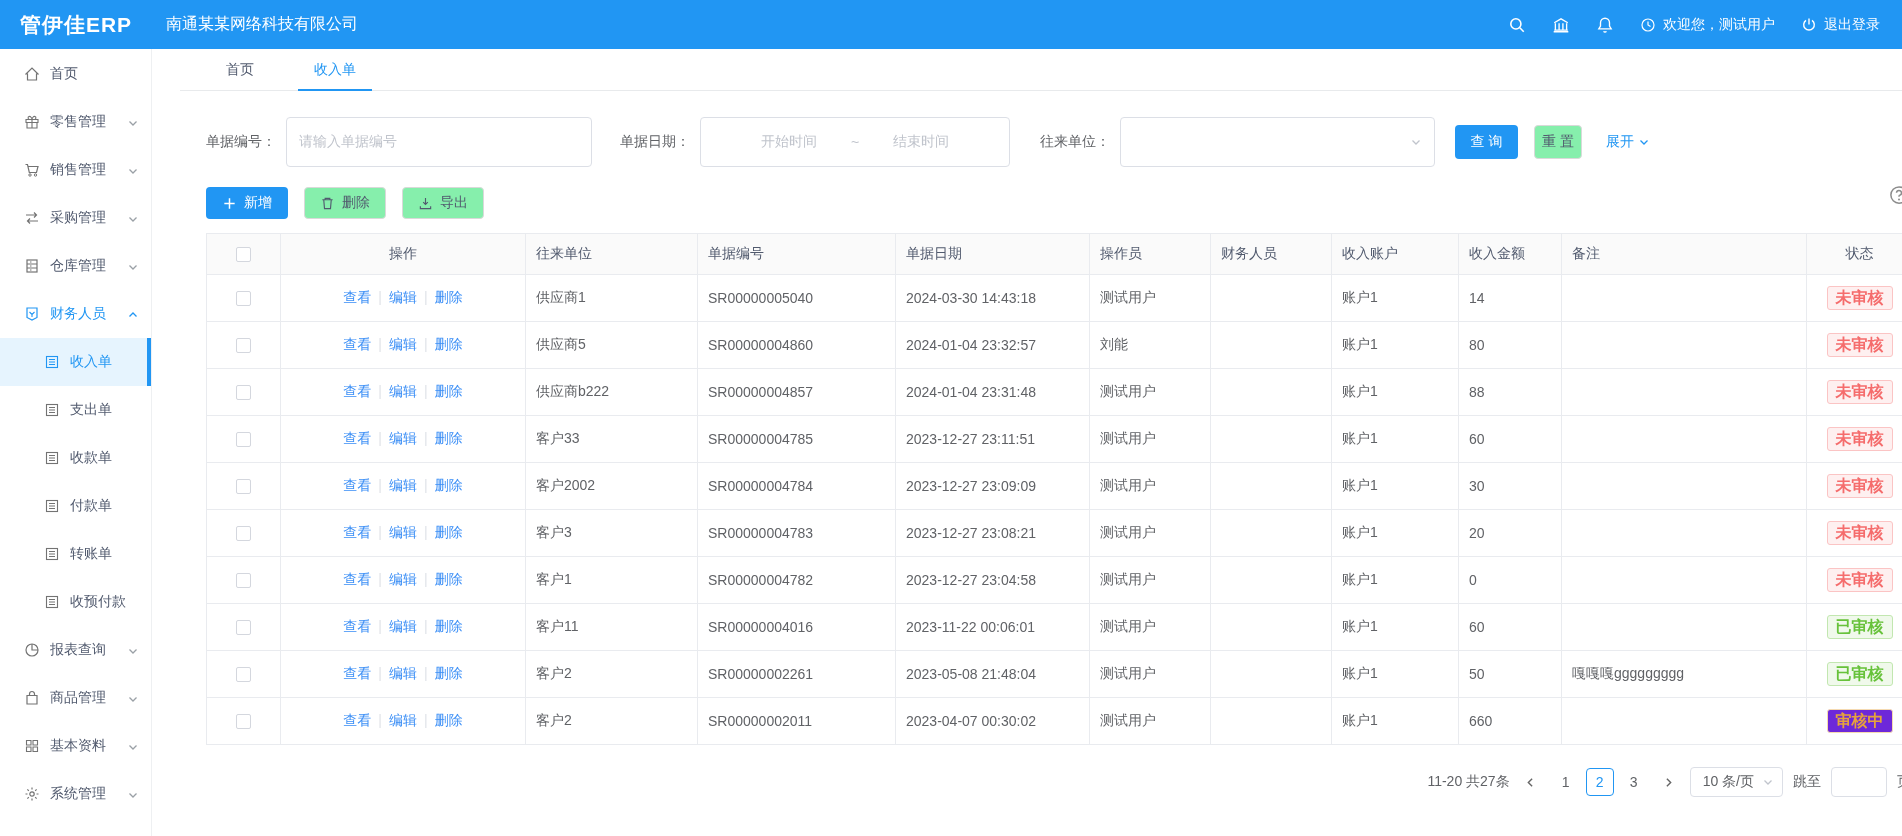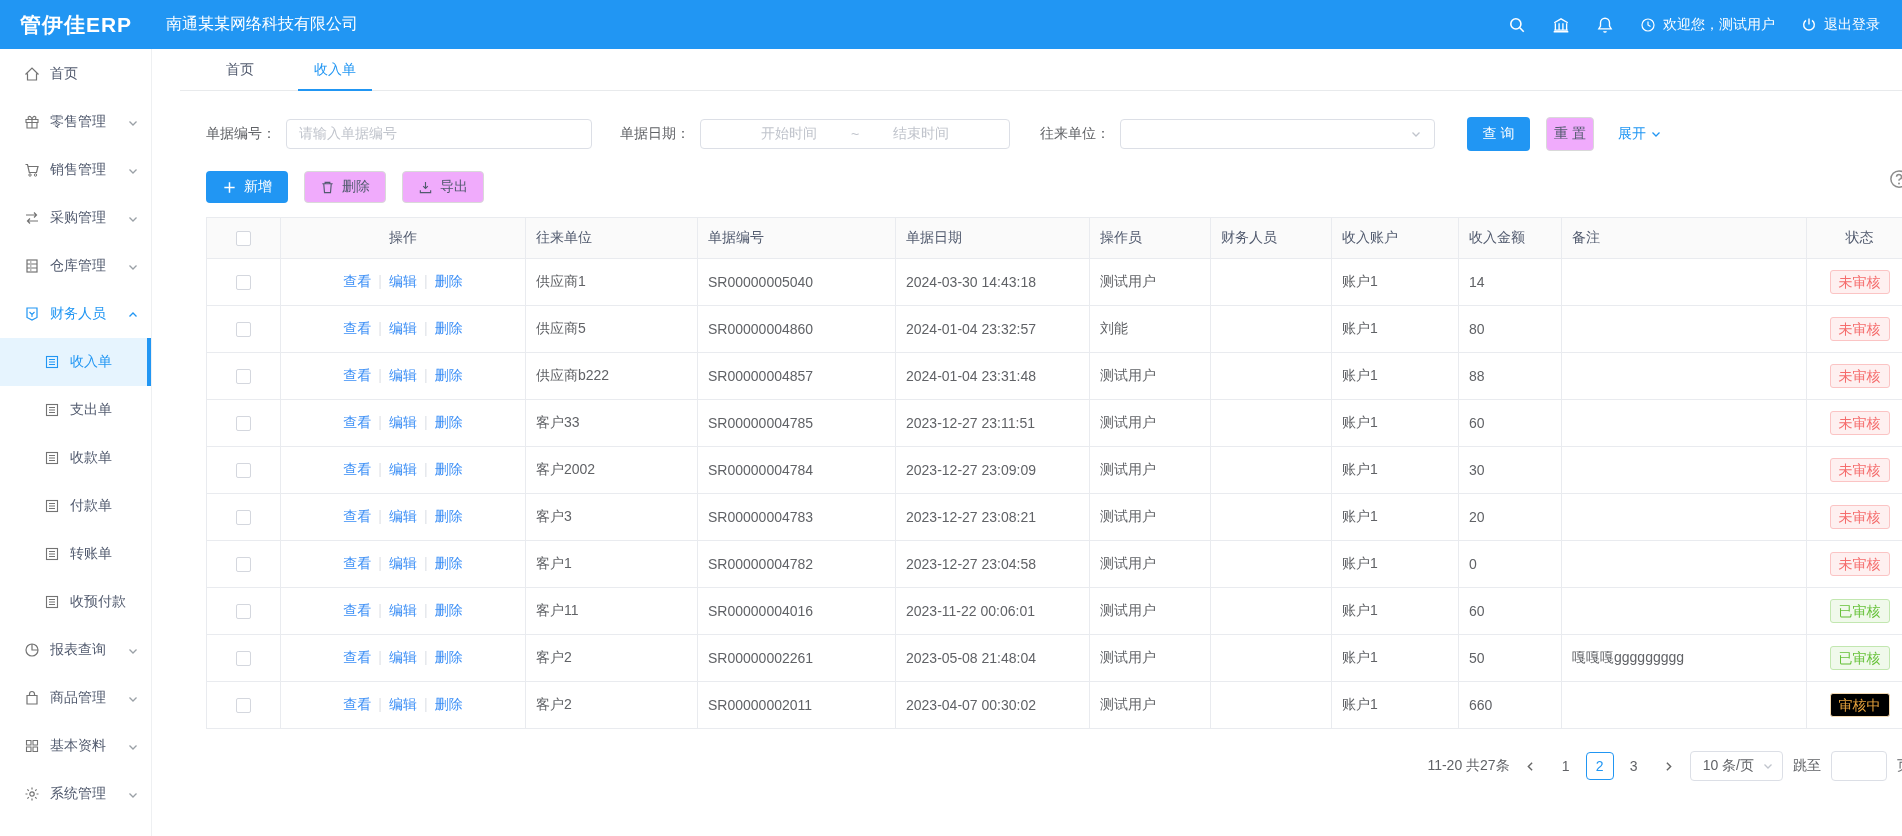--- a/index.html
+++ b/index.html
@@ -39,34 +39,34 @@
   
   .tabbar { height:42px; border-bottom:1px solid var(--border); display:flex; align-items:stretch; padding-left:30px; }
   .tab { padding:0 16px; display:flex; align-items:center; font-size:14px; color:#515a6e;
     cursor:pointer; position:relative; margin-right:28px; }
   .tab.active { color:var(--accent); }
   .tab.active::after { content:""; position:absolute; left:0; right:0; bottom:-1px; height:2px; background:var(--accent); }
 
   
   .filters { display:flex; align-items:center; padding:26px 18px 0 26px; font-size:14px; color:var(--txt); }
   .f-label { flex:none; }
-  .f-input { height:30px; border:1px solid #dcdfe6; border-radius:4px; display:flex; align-items:center;
+  .f-input { height:50px; border:1px solid #dcdfe6; border-radius:4px; display:flex; align-items:center;
     padding:0 12px; color:#c0c4cc; background:#fff; }
   .bill-input { width:306px; margin-left:10px; }
   .date-label { margin-left:28px; }
   .date-box { width:310px; margin-left:10px; justify-content:center; gap:34px; }
   .partner-label { margin-left:30px; }
   .partner-select { width:315px; margin-left:10px; justify-content:flex-end; color:#c0c4cc; }
   .partner-select .chev { width:12px; height:12px; color:#c0c4cc; }
   .chev svg { width:12px; height:12px; display:block; }
   .btn { height:34px; border-radius:4px; font-size:14px; display:inline-flex; align-items:center;
     justify-content:center; cursor:pointer; border:1px solid transparent; }
   .btn-primary { background:var(--accent); color:#fff; }
-  .btn-plain { background:#f0abfc; border-color:#d9d9d9; color:#515a6e; }
-  .search-btn { width:63px; margin-left:32px; }
+  .btn-plain { background:#86efac; border-color:#d9d9d9; color:#515a6e; }
+  .search-btn { width:63px; margin-left:20px; }
   .reset-btn { width:48px; margin-left:16px; }
   .expand-link { color:var(--accent); margin-left:24px; display:flex; align-items:center; gap:4px; cursor:pointer; }
   .expand-link .chev { color:var(--accent); }
 
   
   .toolbar { display:flex; align-items:center; padding:20px 18px 14px 26px; position:relative; }
   .tbtn { height:32px; padding:0 15px; gap:7px; font-size:14px; }
   .tbtn + .tbtn { margin-left:16px; }
   .tbtn .ic { width:15px; height:15px; display:inline-flex; }
   .tbtn .ic svg { width:15px; height:15px; }
@@ -78,24 +78,24 @@
   table { border-collapse:collapse; table-layout:fixed; width:1706px; font-size:14px; color:var(--txt); }
   th, td { border:1px solid #e9ebef; padding:0 10px; height:47px; text-align:left;
     overflow:hidden; white-space:nowrap; text-overflow:ellipsis; }
   th { height:41px; background:#fafafa; font-weight:500; color:#515a6e; }
   th.c-check, td.c-check, th.c-op, td.c-op, th.c-status, td.c-status { text-align:center; }
   th.c-op { text-align:center; }
   .checkbox { width:15px; height:15px; border:1px solid #d4d7de; border-radius:2px; display:inline-block;
     background:#fff; cursor:pointer; vertical-align:middle; }
   td a { color:#3a8ef6; text-decoration:none; cursor:pointer; }
   .sep { color:#e0e3e8; margin:0 7px; }
-  .badge { display:inline-block; font-size:14px; line-height:22px; padding:0 8px; border-radius:3px; border:1px solid; }
+  .badge { display:inline-block; font-size:16px; line-height:22px; padding:0 8px; border-radius:3px; border:1px solid;font-weight:bold; }
   .badge.red    { color:#f56c6c; background:#fef0f0; border-color:#fbc4c4; }
   .badge.green  { color:#67c23a; background:#f0f9eb; border-color:#c2e7b0; }
-  .badge.orange { color:#e6a23c; background:#000000; border-color:#f5dab1; }
+  .badge.orange { color:#e6a23c; background:#6d28d9; border-color:#f5dab1; }
 
   
   .pager { display:flex; align-items:center; justify-content:flex-end; gap:10px; padding:22px 20px 0 0;
     font-size:14px; color:var(--txt); }
   .pg-arrow { width:22px; height:28px; display:inline-flex; align-items:center; justify-content:center;
     color:#666; cursor:pointer; }
   .pg-arrow svg { width:13px; height:13px; }
   .pg-num { min-width:28px; height:28px; display:inline-flex; align-items:center; justify-content:center;
     cursor:pointer; border-radius:4px; border:1px solid transparent; }
   .pg-num.cur { border-color:var(--accent); color:var(--accent); }

